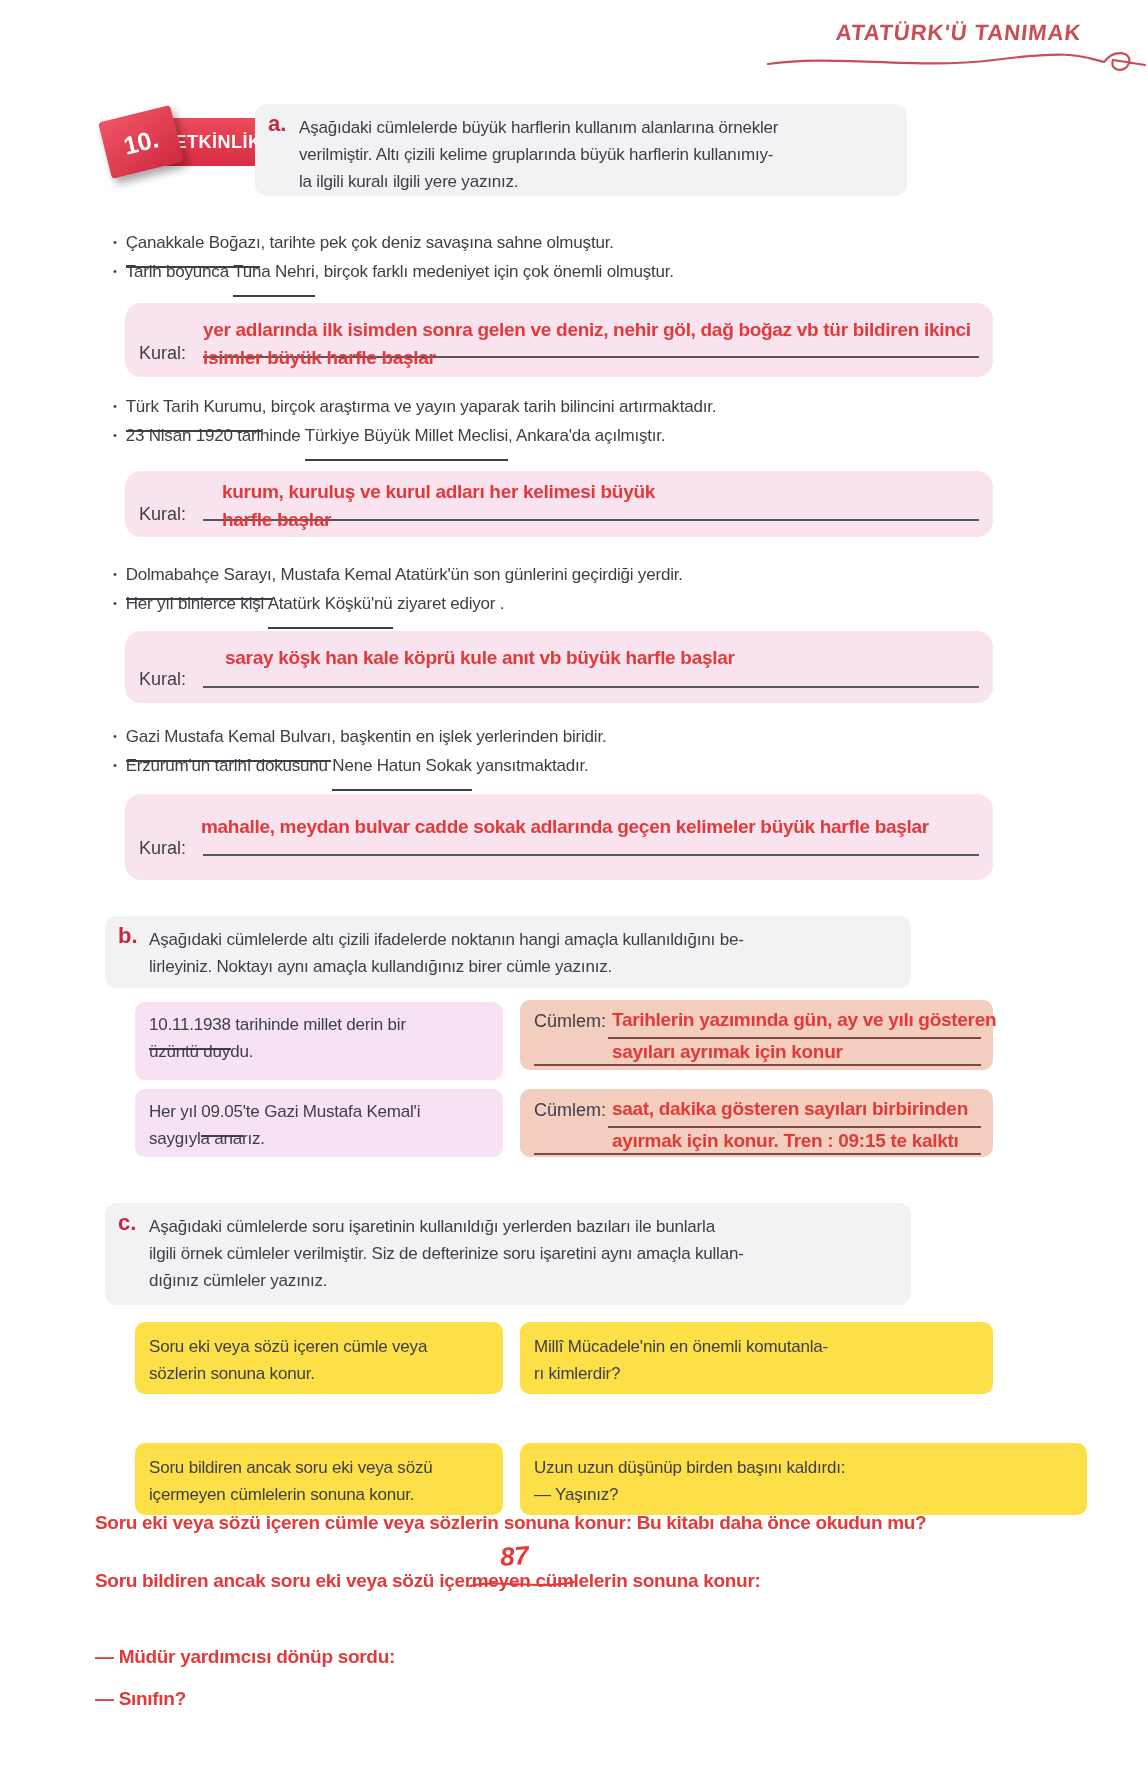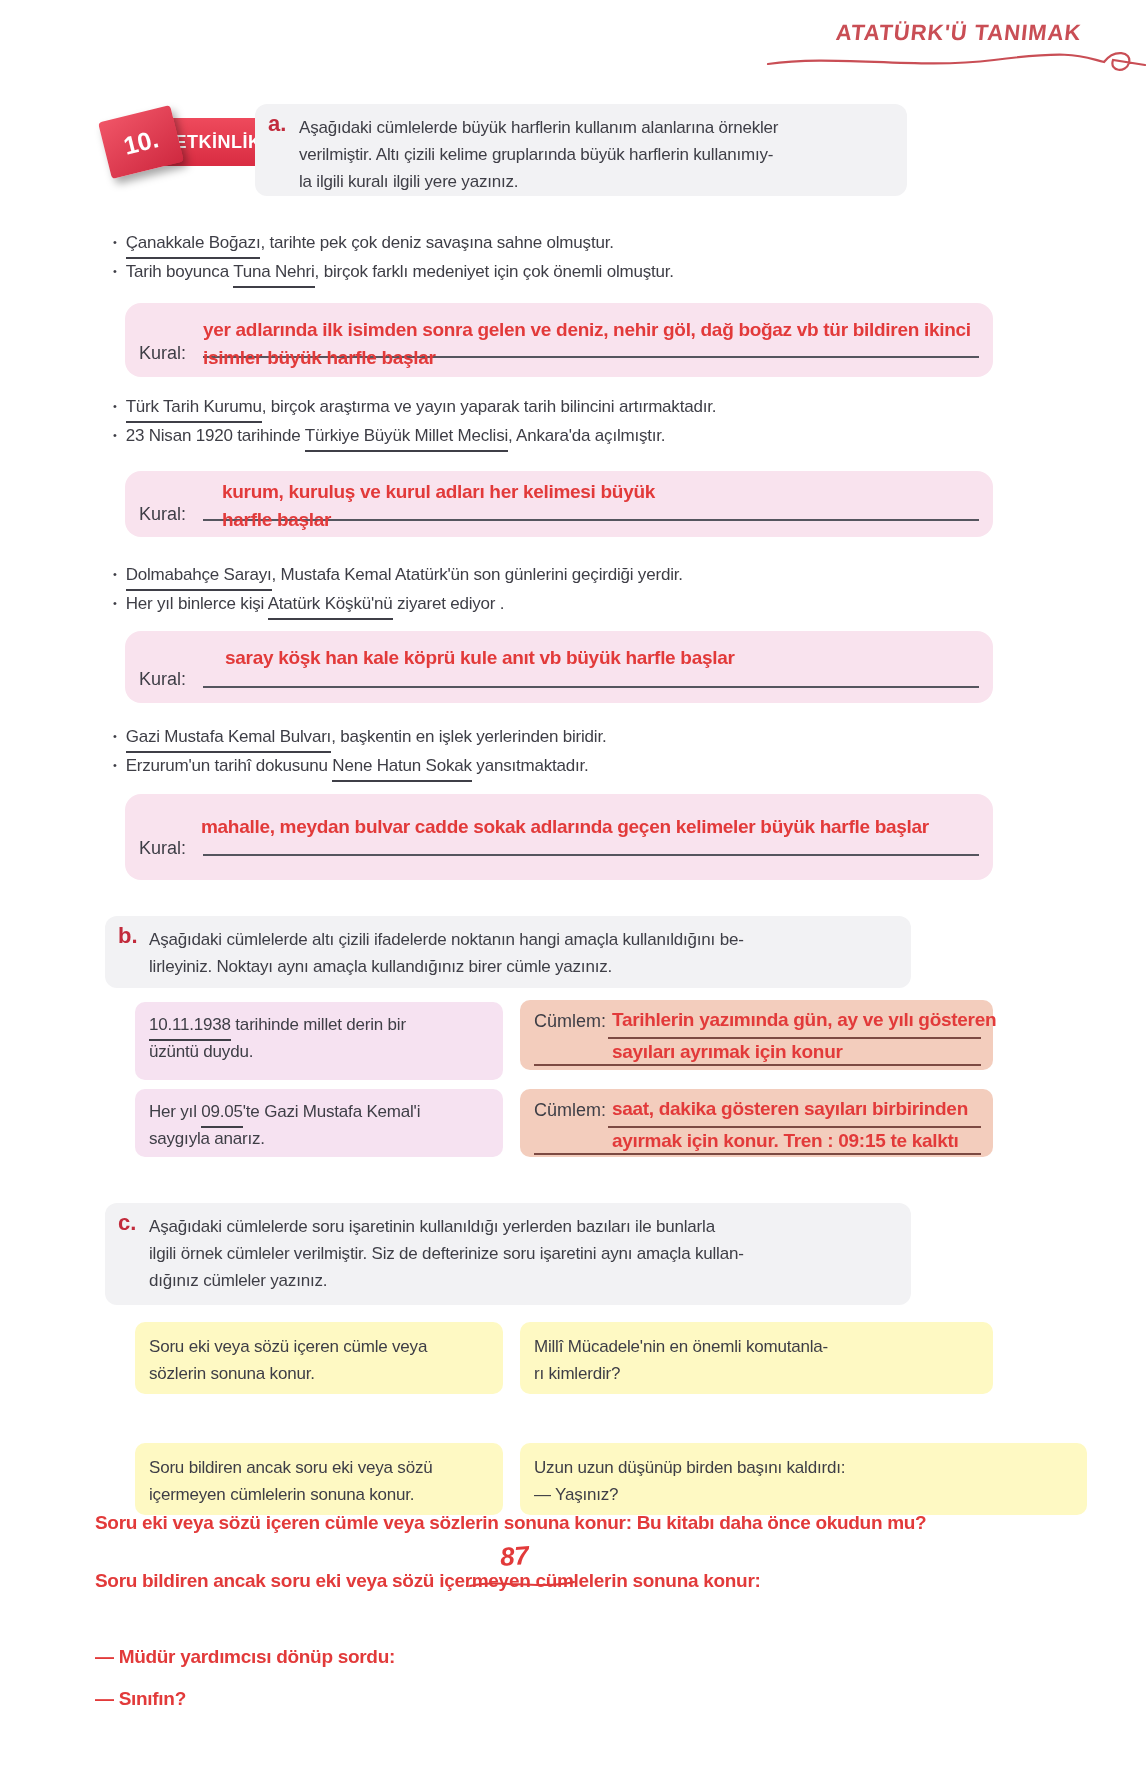--- a/index.html
+++ b/index.html
@@ -43,21 +43,21 @@
   .sec-letter { position:absolute; left:13px; top:7px; color:#c22b3c; font-weight:bold; font-size:22px; }
   .box-text { position:absolute; left:44px; top:10px; font-size:17px; letter-spacing:-0.2px; line-height:27px; }
   .tl { white-space:nowrap; }
 
   
   .bullets { font-size:17px; letter-spacing:-0.2px; line-height:29px; }
   .b-line { white-space:nowrap; }
   .b-line::before { content:"•"; font-size:11px; margin-right:9px; vertical-align:2px; color:#3e3e46; }
   .g1 { left:113px; top:228px; } .g2 { left:113px; top:392px; }
   .g3 { left:113px; top:560px; } .g4 { left:113px; top:722px; }
-  .u { border-bottom:2px solid #3f3f47; padding-bottom:5px; }
+  .u { border-bottom:2px solid #3f3f47; padding-bottom:14px; }
 
   
   .kural { position:absolute; left:125px; width:868px; background:#f9e3ee; border-radius:16px; overflow:visible; }
   .kb1 { top:303px; height:74px; } .kb2 { top:471px; height:66px; }
   .kb3 { top:631px; height:72px; } .kb4 { top:794px; height:86px; }
   .kural-label { position:absolute; left:14px; font-size:18px; color:#3e3e46; }
   .kural-rule { position:absolute; left:78px; right:14px; height:1.5px; background:#55555e; }
   .hwred { color:#e23a3a; font-weight:bold; font-size:19px; letter-spacing:-0.3px; white-space:nowrap; }
   .k-a1, .k-a2 { position:absolute; }
   .kb1 .k-a1 { top:16px; left:78px; }  .kb1 .k-a2 { top:44px; left:78px; }
@@ -75,21 +75,21 @@
   .sb-left1 { top:1002px; height:78px; } .sb-left2 { top:1089px; height:68px; }
   .sb-right { position:absolute; left:520px; width:473px; background:#f3cdbd; border-radius:10px; overflow:visible; }
   .sb-right1 { top:1000px; height:70px; } .sb-right2 { top:1089px; height:68px; }
   .cumlem { position:absolute; left:14px; top:11px; font-size:18px; color:#3e3e46; }
   .sb-a1 { position:absolute; left:92px; top:9px; }
   .sb-a2 { position:absolute; left:92px; top:41px; }
   .sb-rule1 { position:absolute; left:88px; right:12px; top:37px; height:1.5px; background:#7c4a43; }
   .sb-rule2 { position:absolute; left:14px; right:12px; top:64px; height:1.5px; background:#7c4a43; }
 
   
-  .sc-box { position:absolute; background:#fef9c3; border-radius:10px; width:368px; height:72px;
+  .sc-box { position:absolute; background:#fde047; border-radius:10px; width:368px; height:72px;
             padding:11px 14px; box-sizing:border-box; font-size:17px; letter-spacing:-0.2px; line-height:27px; }
   .sc-l1 { left:135px; top:1322px; } .sc-r1 { left:520px; top:1322px; width:473px; }
   .sc-l2 { left:135px; top:1443px; } .sc-r2 { left:520px; top:1443px; width:567px; }
 
   
   .hw { position:absolute; color:#e23a3a; font-weight:bold; font-size:19px; letter-spacing:-0.3px; white-space:nowrap; }
   .hw1 { left:95px; top:1512px; } .hw2 { left:95px; top:1570px; }
   .hw3 { left:95px; top:1646px; } .hw4 { left:95px; top:1688px; }
   .pagenum { position:absolute; left:500px; top:1541px; color:#e23a3a; font-weight:bold; font-style:italic;
              font-size:26px; transform:rotate(-4deg); }

